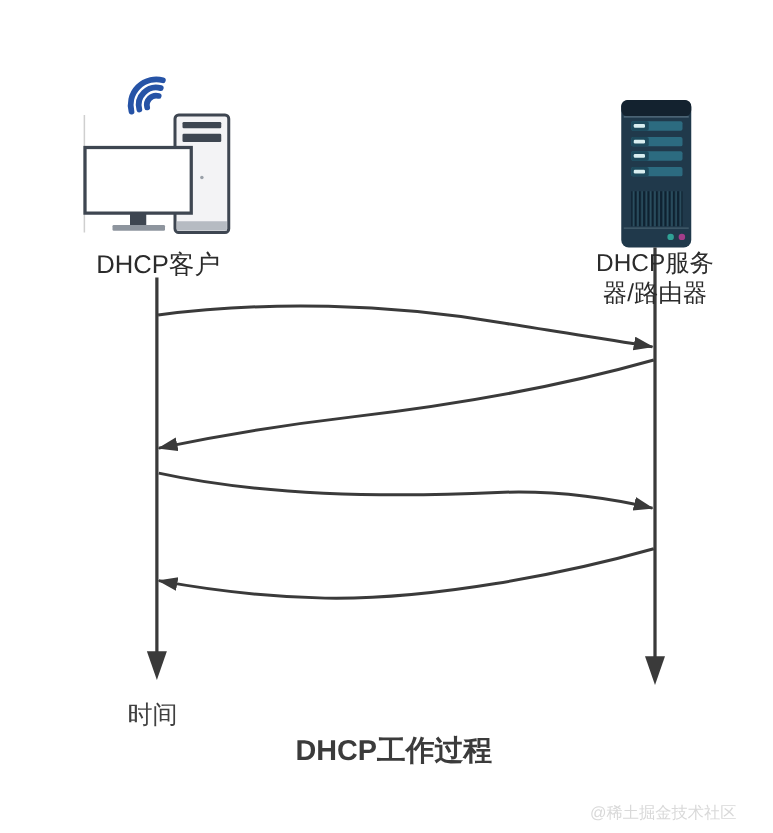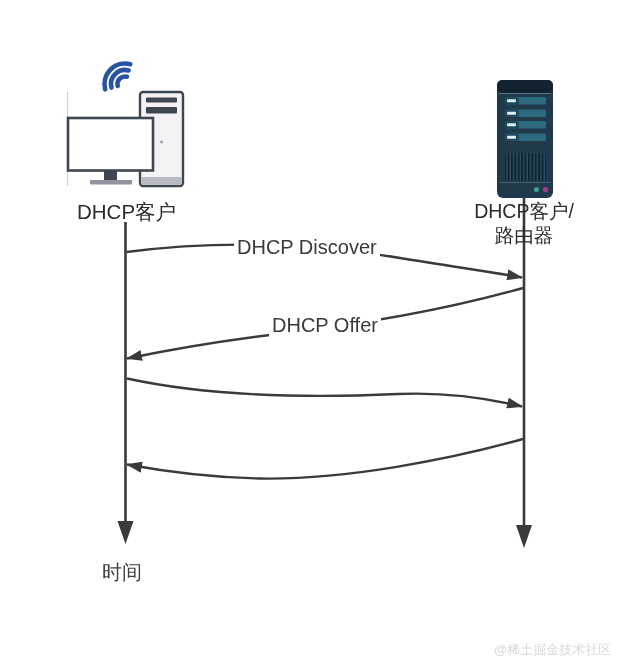--- a/index.html
+++ b/index.html
@@ -35,21 +35,21 @@
     position:absolute;
     left:165px;top:585px;width:300px;
     text-align:center;
     font-size:23px;
     font-weight:bold;
     color:#3b3b3b;
     white-space:nowrap;
   }
   .watermark{
     position:absolute;
-    left:494px;top:641px;
+    left:472px;top:641px;
     font-size:13px;
     color:#d9d9d9;
     white-space:nowrap;
   }
 </style>
 </head>
 <body>
 
 <div class="canvas">
 
@@ -121,26 +121,25 @@
     <g fill="none" stroke="#3a3a3a" stroke-width="2.4">
       <path d="M 126.5 252 C 215 240.5, 310 243, 400 258 C 452 266.5, 495 272.5, 522 277.5" marker-end="url(#arrow)"></path>
       <path d="M 523 288 C 445 310, 355 325, 282 333.5 C 222 340.5, 168 350, 127 358.5" marker-end="url(#arrow)"></path>
       <path d="M 127 378.5 C 205 395.5, 300 398.5, 398 394 C 448 391.8, 495 400, 522 406.5" marker-end="url(#arrow)"></path>
       <path d="M 523 439 C 452 459, 345 480, 260 478.5 C 213 477.5, 165 471.5, 127 464.5" marker-end="url(#arrow)"></path>
     </g>
   </svg>
 
   <div class="lbl actor-lbl" style="left:77px;top:201px;font-size:20.5px;">DHCP客户</div>
 
-  <div class="lbl actor-lbl server-lbl" style="left:471px;top:199px;">DHCP客户/路由器</div>
+  <div class="lbl actor-lbl server-lbl" style="left:471px;top:199px;">DHCP服务器/路由器</div>
 
-  <div class="lbl msg-lbl" style="left:234px;top:236px;">DHCP Discover</div>
 
-  <div class="lbl msg-lbl" style="left:269px;top:314px;">DHCP Offer</div>
 
 
 
   <div class="lbl time-lbl" style="left:102px;top:562px;">时间</div>
 
+  <div class="title-lbl">DHCP工作过程</div>
 
   <div class="watermark">@稀土掘金技术社区</div>
 
 </div>
 
 </body></html>

